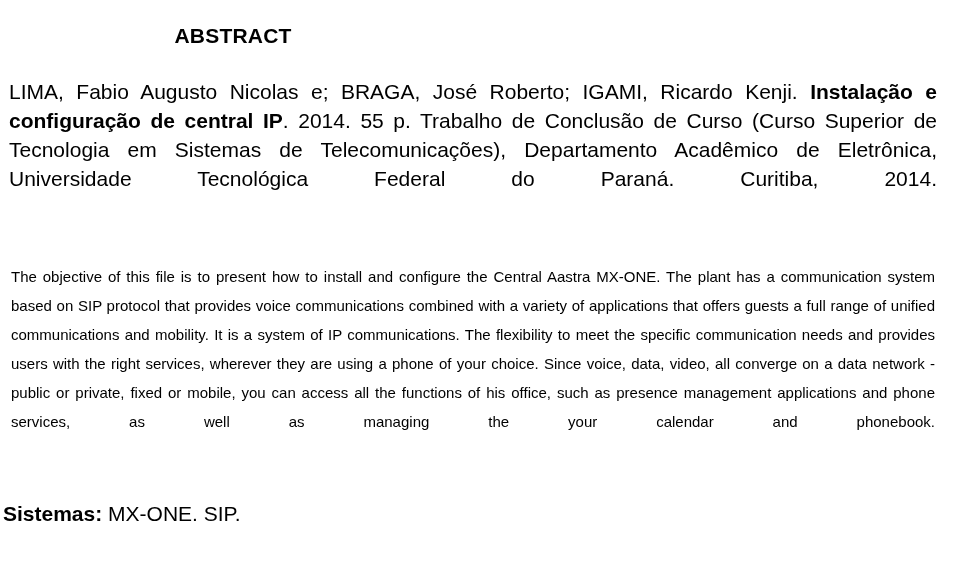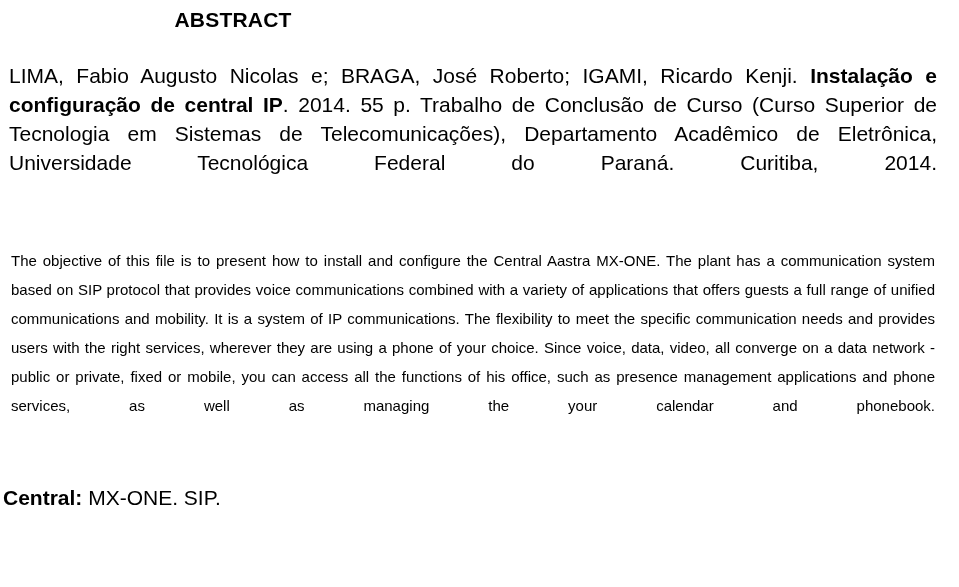--- a/index.html
+++ b/index.html
@@ -12,21 +12,21 @@
     font-family: "Liberation Sans", sans-serif;
     color: #000000;
   }
   .page {
     position: relative;
     width: 947px;
     height: 587px;
     background: #ffffff;
     overflow: hidden;
     box-sizing: border-box;
-    padding: 0 4px 0 3px;
+    padding: 16px 4px 0 3px;
   }
   .page-title {
     text-align: center;
     font-size: 21px;
     font-weight: bold;
     letter-spacing: 0.2px;
     line-height: 29px;
     margin: 5px 0 0 0;
     padding-right: 480px;
   }
@@ -80,15 +80,15 @@
   <div class="spacer-after-title"></div>
 
   <p class="ref-block"><span>LIMA, Fabio Augusto Nicolas e; BRAGA, José Roberto; IGAMI, Ricardo Kenji.</span> <span class="bold">Instalação e configuração de central IP</span><span>. 2014. 55 p. Trabalho de Conclusão de Curso (Curso Superior de Tecnologia em Sistemas de Telecomunicações), Departamento Acadêmico de Eletrônica, Universidade Tecnológica Federal do Paraná. Curitiba, 2014.</span></p>
 
   <div class="para-gap"></div>
 
   <p class="para">The objective of this file is to present how to install and configure the Central Aastra MX-ONE. The plant has a communication system based on SIP protocol that provides voice communications combined with a variety of applications that offers guests a full range of unified communications and mobility. It is a system of IP communications. The flexibility to meet the specific communication needs and provides users with the right services, wherever they are using a phone of your choice. Since voice, data, video, all converge on a data network - public or private, fixed or mobile, you can access all the functions of his office, such as presence management applications and phone services, as well as managing the your calendar and phonebook.</p>
 
   <div class="para-gap"></div>
 
-  <p class="keywords"><span class="bold">Central:</span><span> MX-ONE. SIP.</span></p>
+  <p class="keywords"><span class="bold">Sistemas:</span><span> MX-ONE. SIP.</span></p>
 
 </div>
 
 </body></html>

